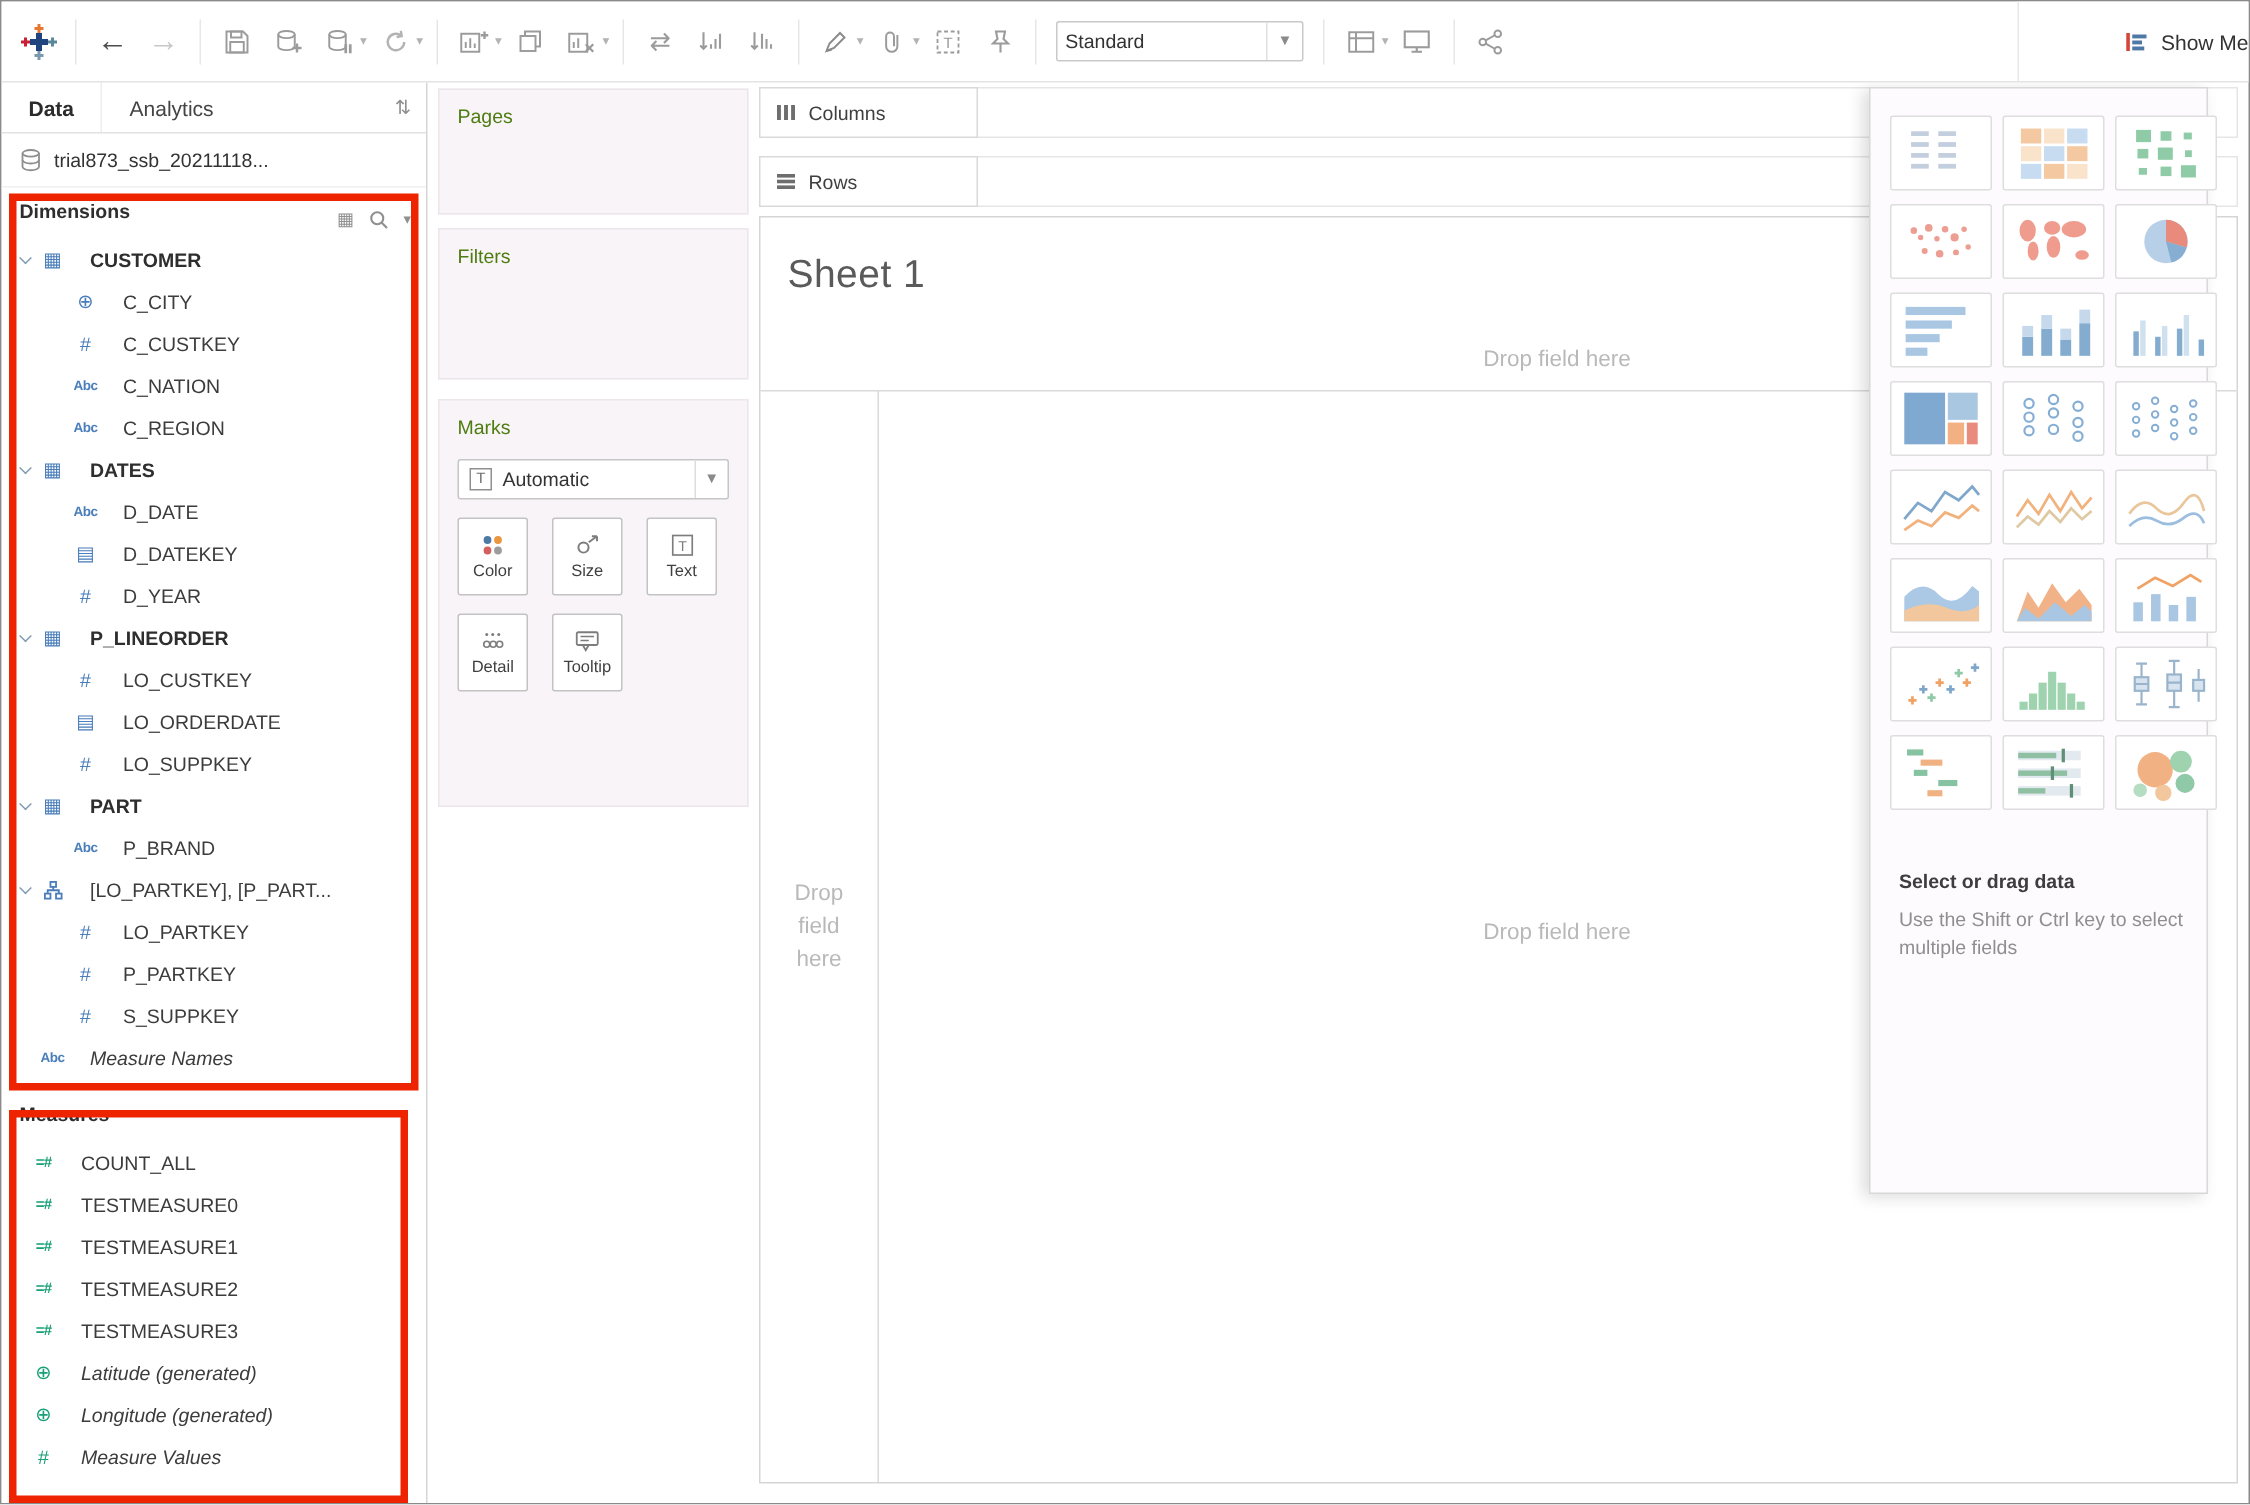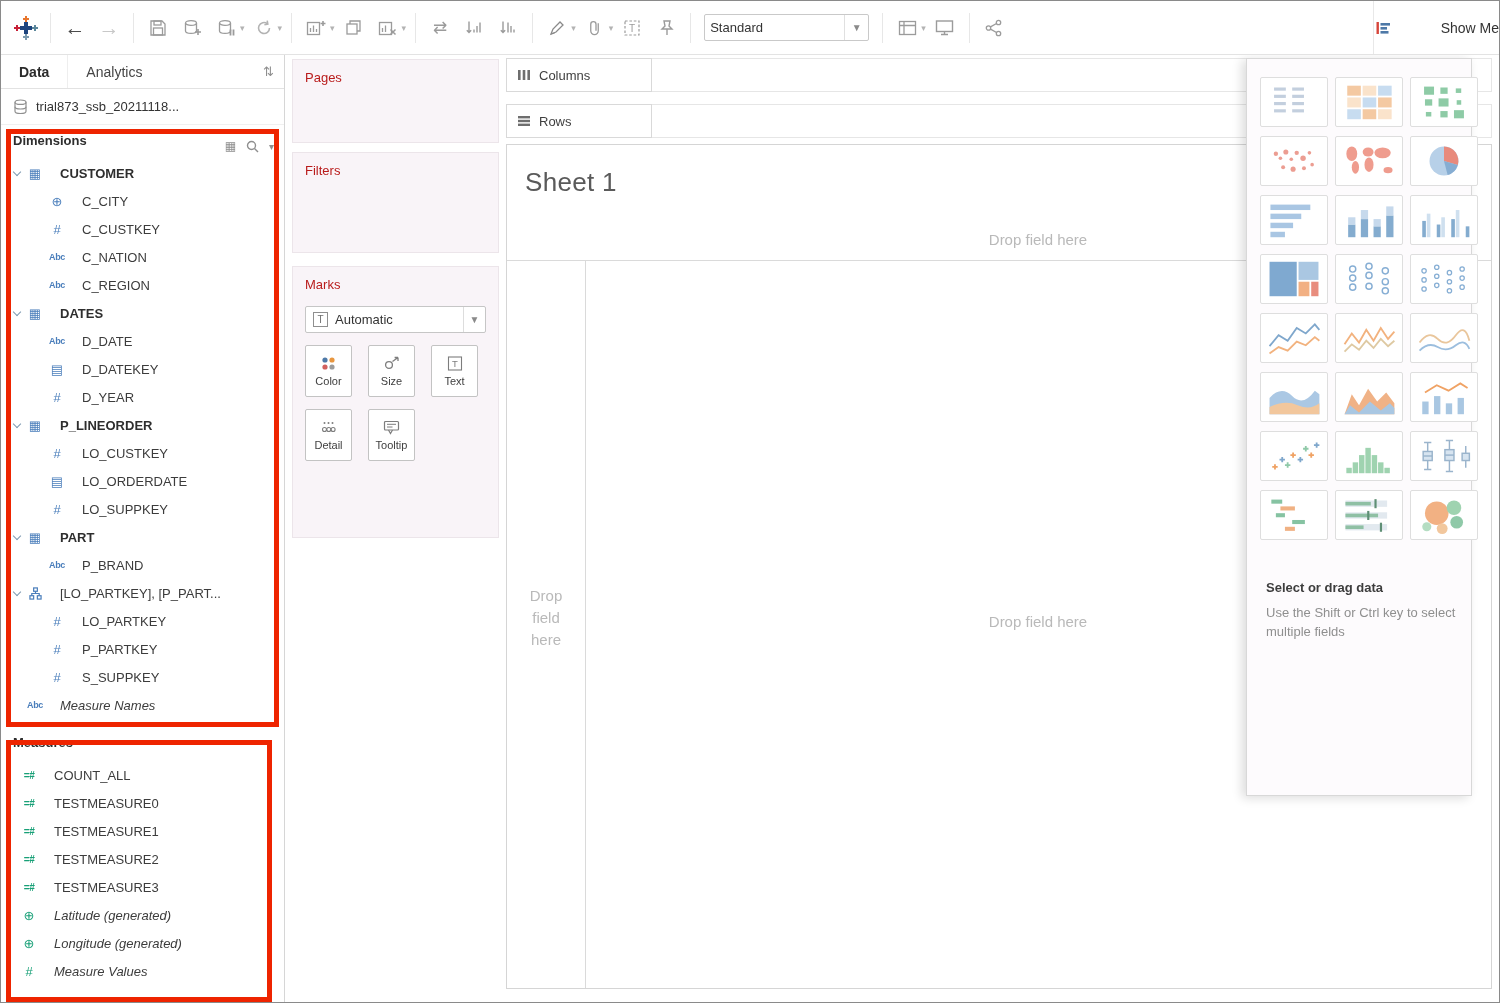--- a/index.html
+++ b/index.html
@@ -8,21 +8,21 @@
   #app{position:relative;width:1500px;height:1003px;background:#fff;border:1px solid #8a8a8a;overflow:hidden;}
 
   
   .toolbar{position:absolute;left:0;top:0;width:100%;height:54px;background:#fff;border-bottom:1px solid #e3e3e3;display:flex;align-items:center;padding-left:8px;z-index:30;}
   .tb-btn{min-width:34px;height:40px;display:flex;align-items:center;justify-content:center;cursor:pointer;}
   .tb-btn .uni{font-size:21px;line-height:1;}
   .tb-sep{width:1px;height:30px;background:#e7e7e7;margin:0 7px;}
   .tb-caret{font-size:9px;color:#b3b3b3;margin:0 2px 0 -3px;}
   .fit-select{display:flex;align-items:center;height:27px;width:165px;border:1px solid #c9c9c9;border-radius:2px;background:#fff;margin:0 6px;padding-left:5px;font-size:13px;color:#333;cursor:pointer;}
   .fit-select .fs-caret{margin-left:auto;width:24px;height:100%;display:flex;align-items:center;justify-content:center;border-left:1px solid #e0e0e0;color:#8a8a8a;font-size:10px;}
-  .showme-top{margin-left:auto;height:100%;width:126px;border-left:1px solid #e8e8e8;display:flex;align-items:center;justify-content:space-between;gap:8px;font-size:14px;color:#333;cursor:pointer;background:#fff;}
+  .showme-top{margin-left:auto;height:100%;width:154px;border-left:1px solid #e8e8e8;display:flex;align-items:center;justify-content:flex-end;gap:8px;font-size:14px;color:#333;cursor:pointer;background:#fff;}
 
   
   .sidebar{position:absolute;left:0;top:54px;width:284px;bottom:0;background:#fff;border-right:1px solid #d6d6d6;z-index:5;}
   .tabbar{height:34px;display:flex;align-items:center;border-bottom:1px solid #e2e2e2;font-size:14px;}
   .tab{padding:0 18px;height:100%;display:flex;align-items:center;cursor:pointer;}
   .tab.active{font-weight:bold;color:#2b2b2b;}
   .tab.inactive{color:#444;border-left:1px solid #eee;}
   .tab-swap{margin-left:auto;margin-right:10px;color:#8f8f8f;font-size:13px;cursor:pointer;}
   .dsrow{height:36px;display:flex;align-items:center;gap:8px;padding:0 12px;font-size:13px;color:#333;border-bottom:1px solid #f0f0f0;}
   .sec-head{display:flex;height:26px;padding:0 10px 0 12px;margin-top:8px;}
@@ -46,21 +46,21 @@
   #meas-list .caret{width:9px;}
 
   
   .anno{position:absolute;border:5px solid #ee2400;z-index:40;pointer-events:none;}
   .anno1{left:5px;top:128px;width:273px;height:598px;}
   .anno2{left:5px;top:739px;width:266px;height:262px;}
 
   
   .cards{position:absolute;left:291px;top:54px;width:207px;bottom:0;background:#fff;z-index:4;}
   .card{position:absolute;left:0;width:100%;background:#f9f4f8;border:1px solid #ece5ea;padding:10px 12px;}
-  .card-label{font-size:13px;color:#b91c1c;}
+  .card-label{font-size:13px;color:#4d7c0f;}
   .card-pages{top:4px;height:84px;}
   .card-filters{top:97px;height:101px;}
   .card-marks{top:211px;height:272px;}
   .marktype{margin-top:14px;height:27px;background:#fff;border:1px solid #c6c6c6;border-radius:2px;display:flex;align-items:center;padding-left:7px;font-size:13px;color:#333;cursor:pointer;}
   .mt-ticon{width:15px;height:15px;border:1px solid #8f8f8f;display:inline-flex;align-items:center;justify-content:center;font-size:10px;color:#6f6f6f;margin-right:7px;}
   .mt-caret{margin-left:auto;width:22px;height:100%;display:flex;align-items:center;justify-content:center;border-left:1px solid #ddd;color:#8a8a8a;font-size:10px;}
   .mark-row{display:flex;gap:16px;margin-top:12px;}
   .mark-btn{width:47px;height:52px;background:#fff;border:1px solid #c3c3c3;border-radius:2px;display:flex;flex-direction:column;align-items:center;justify-content:center;gap:4px;cursor:pointer;}
   .mark-btn .mb-label{font-size:11px;color:#404040;}
 

